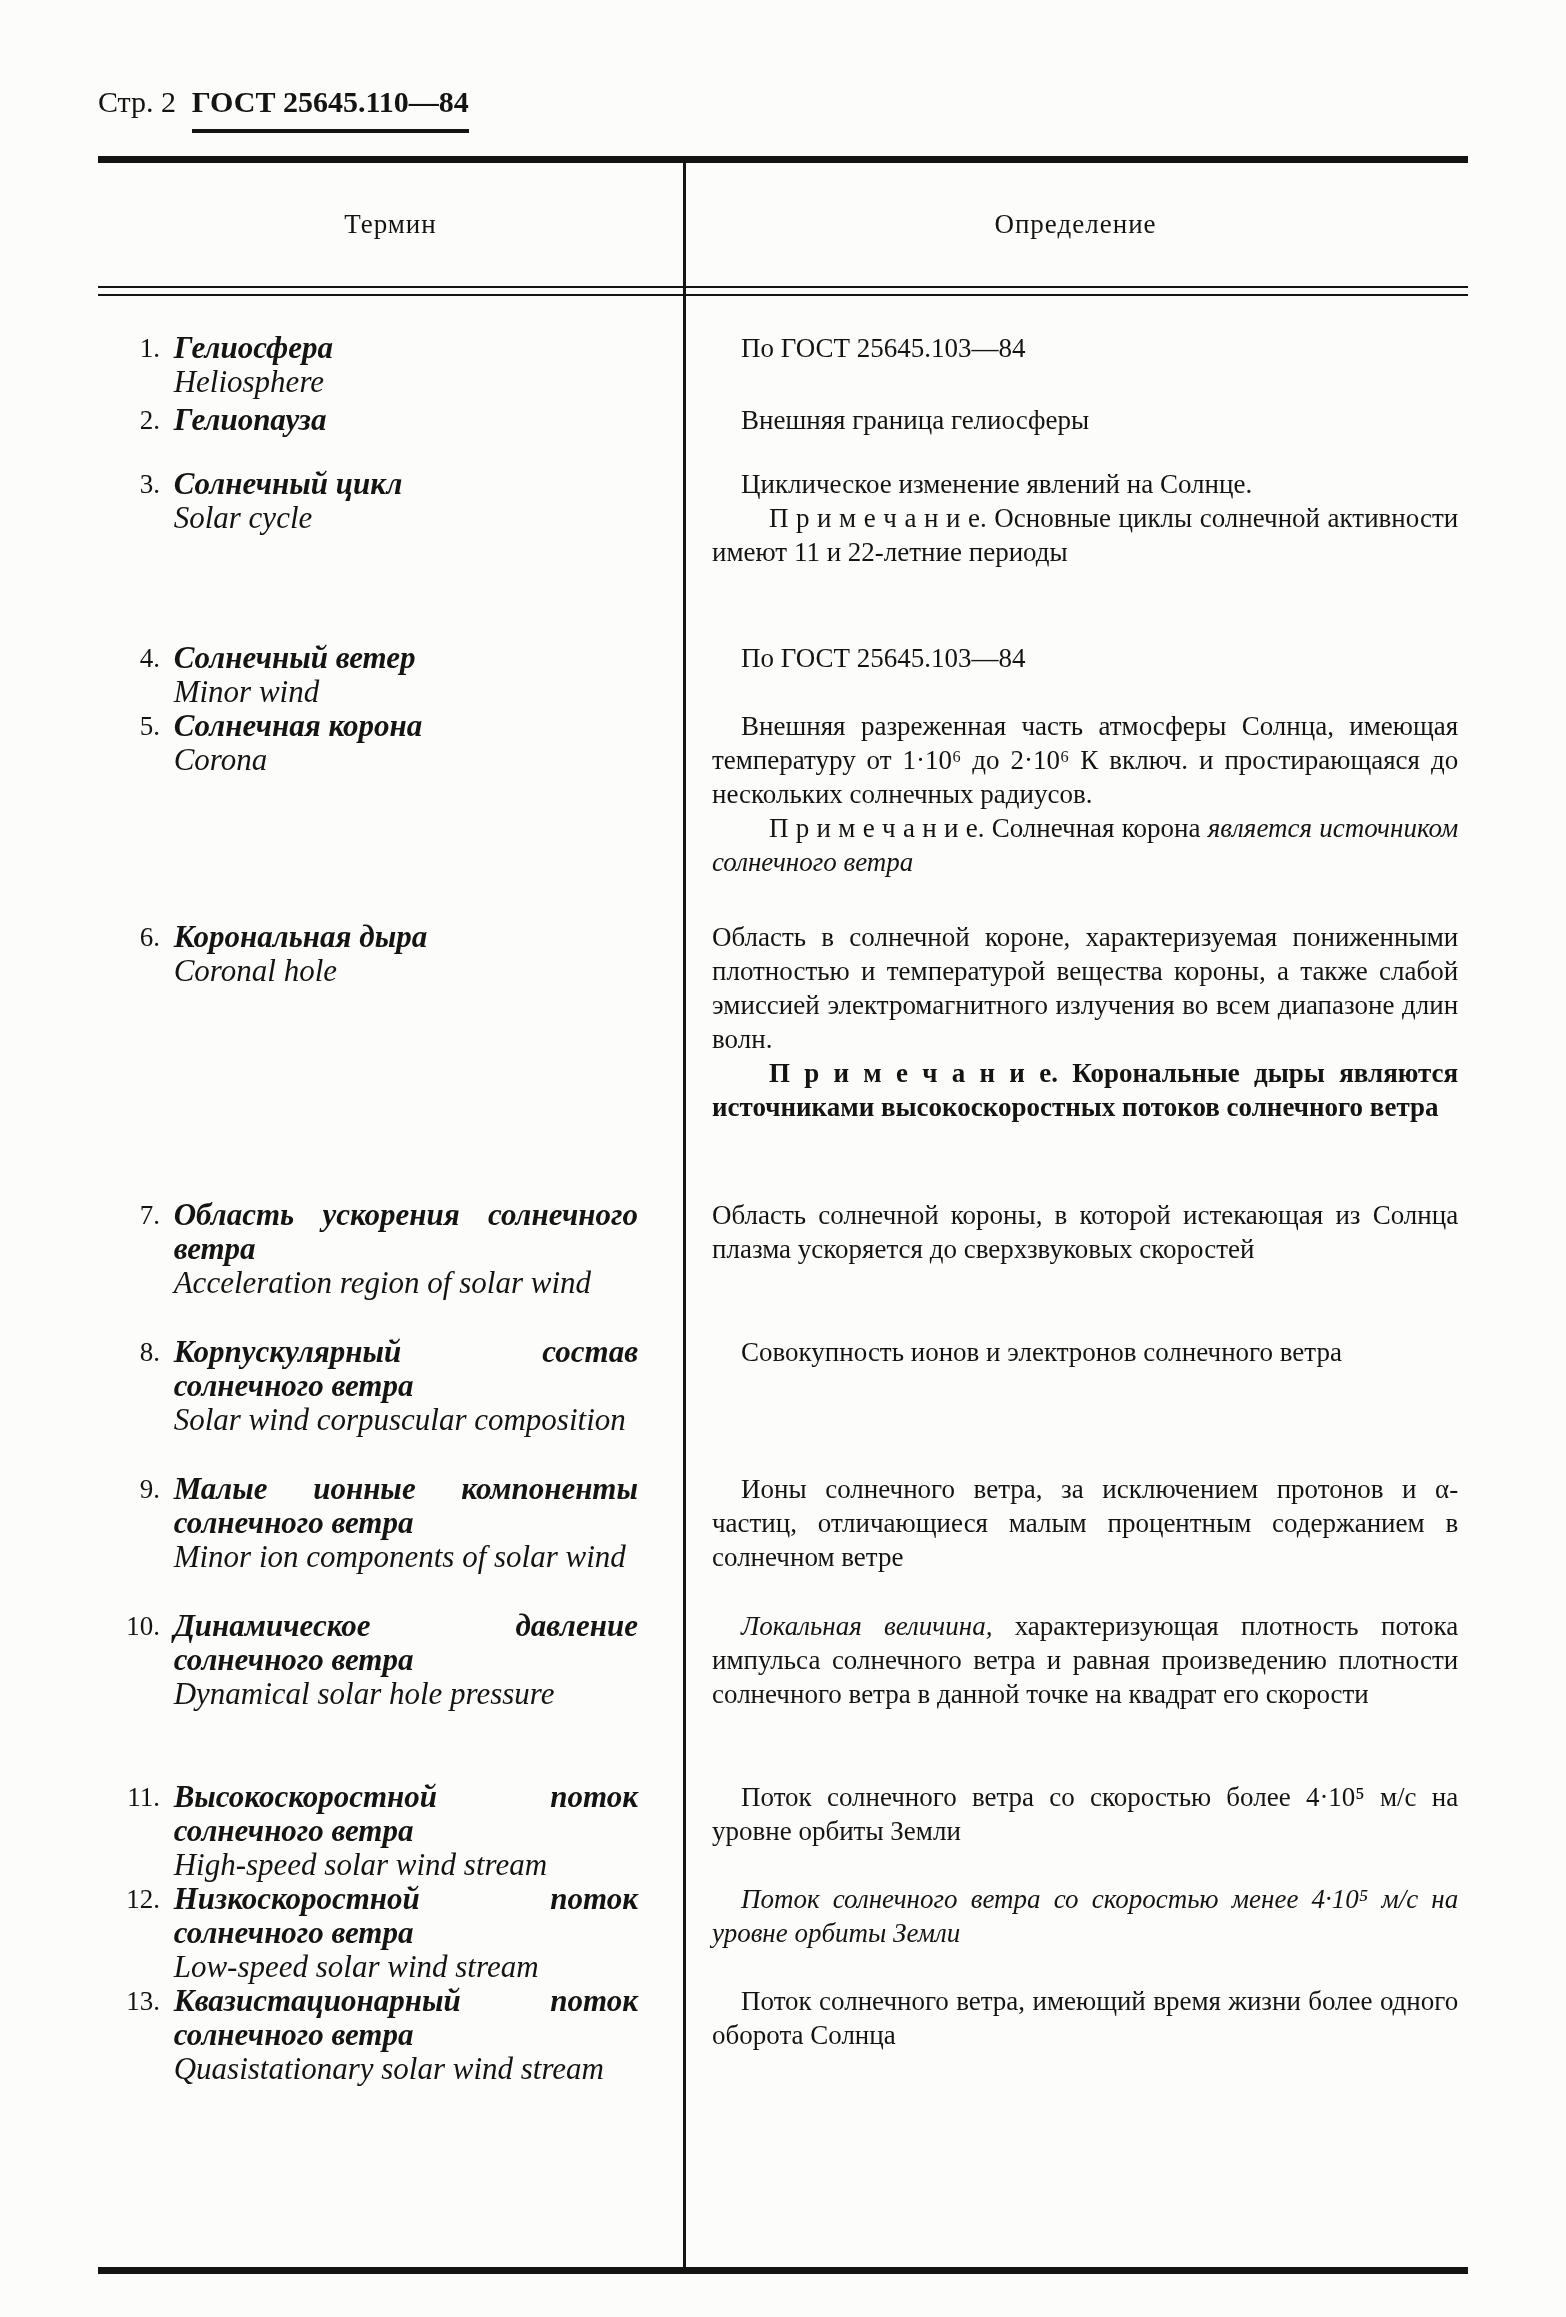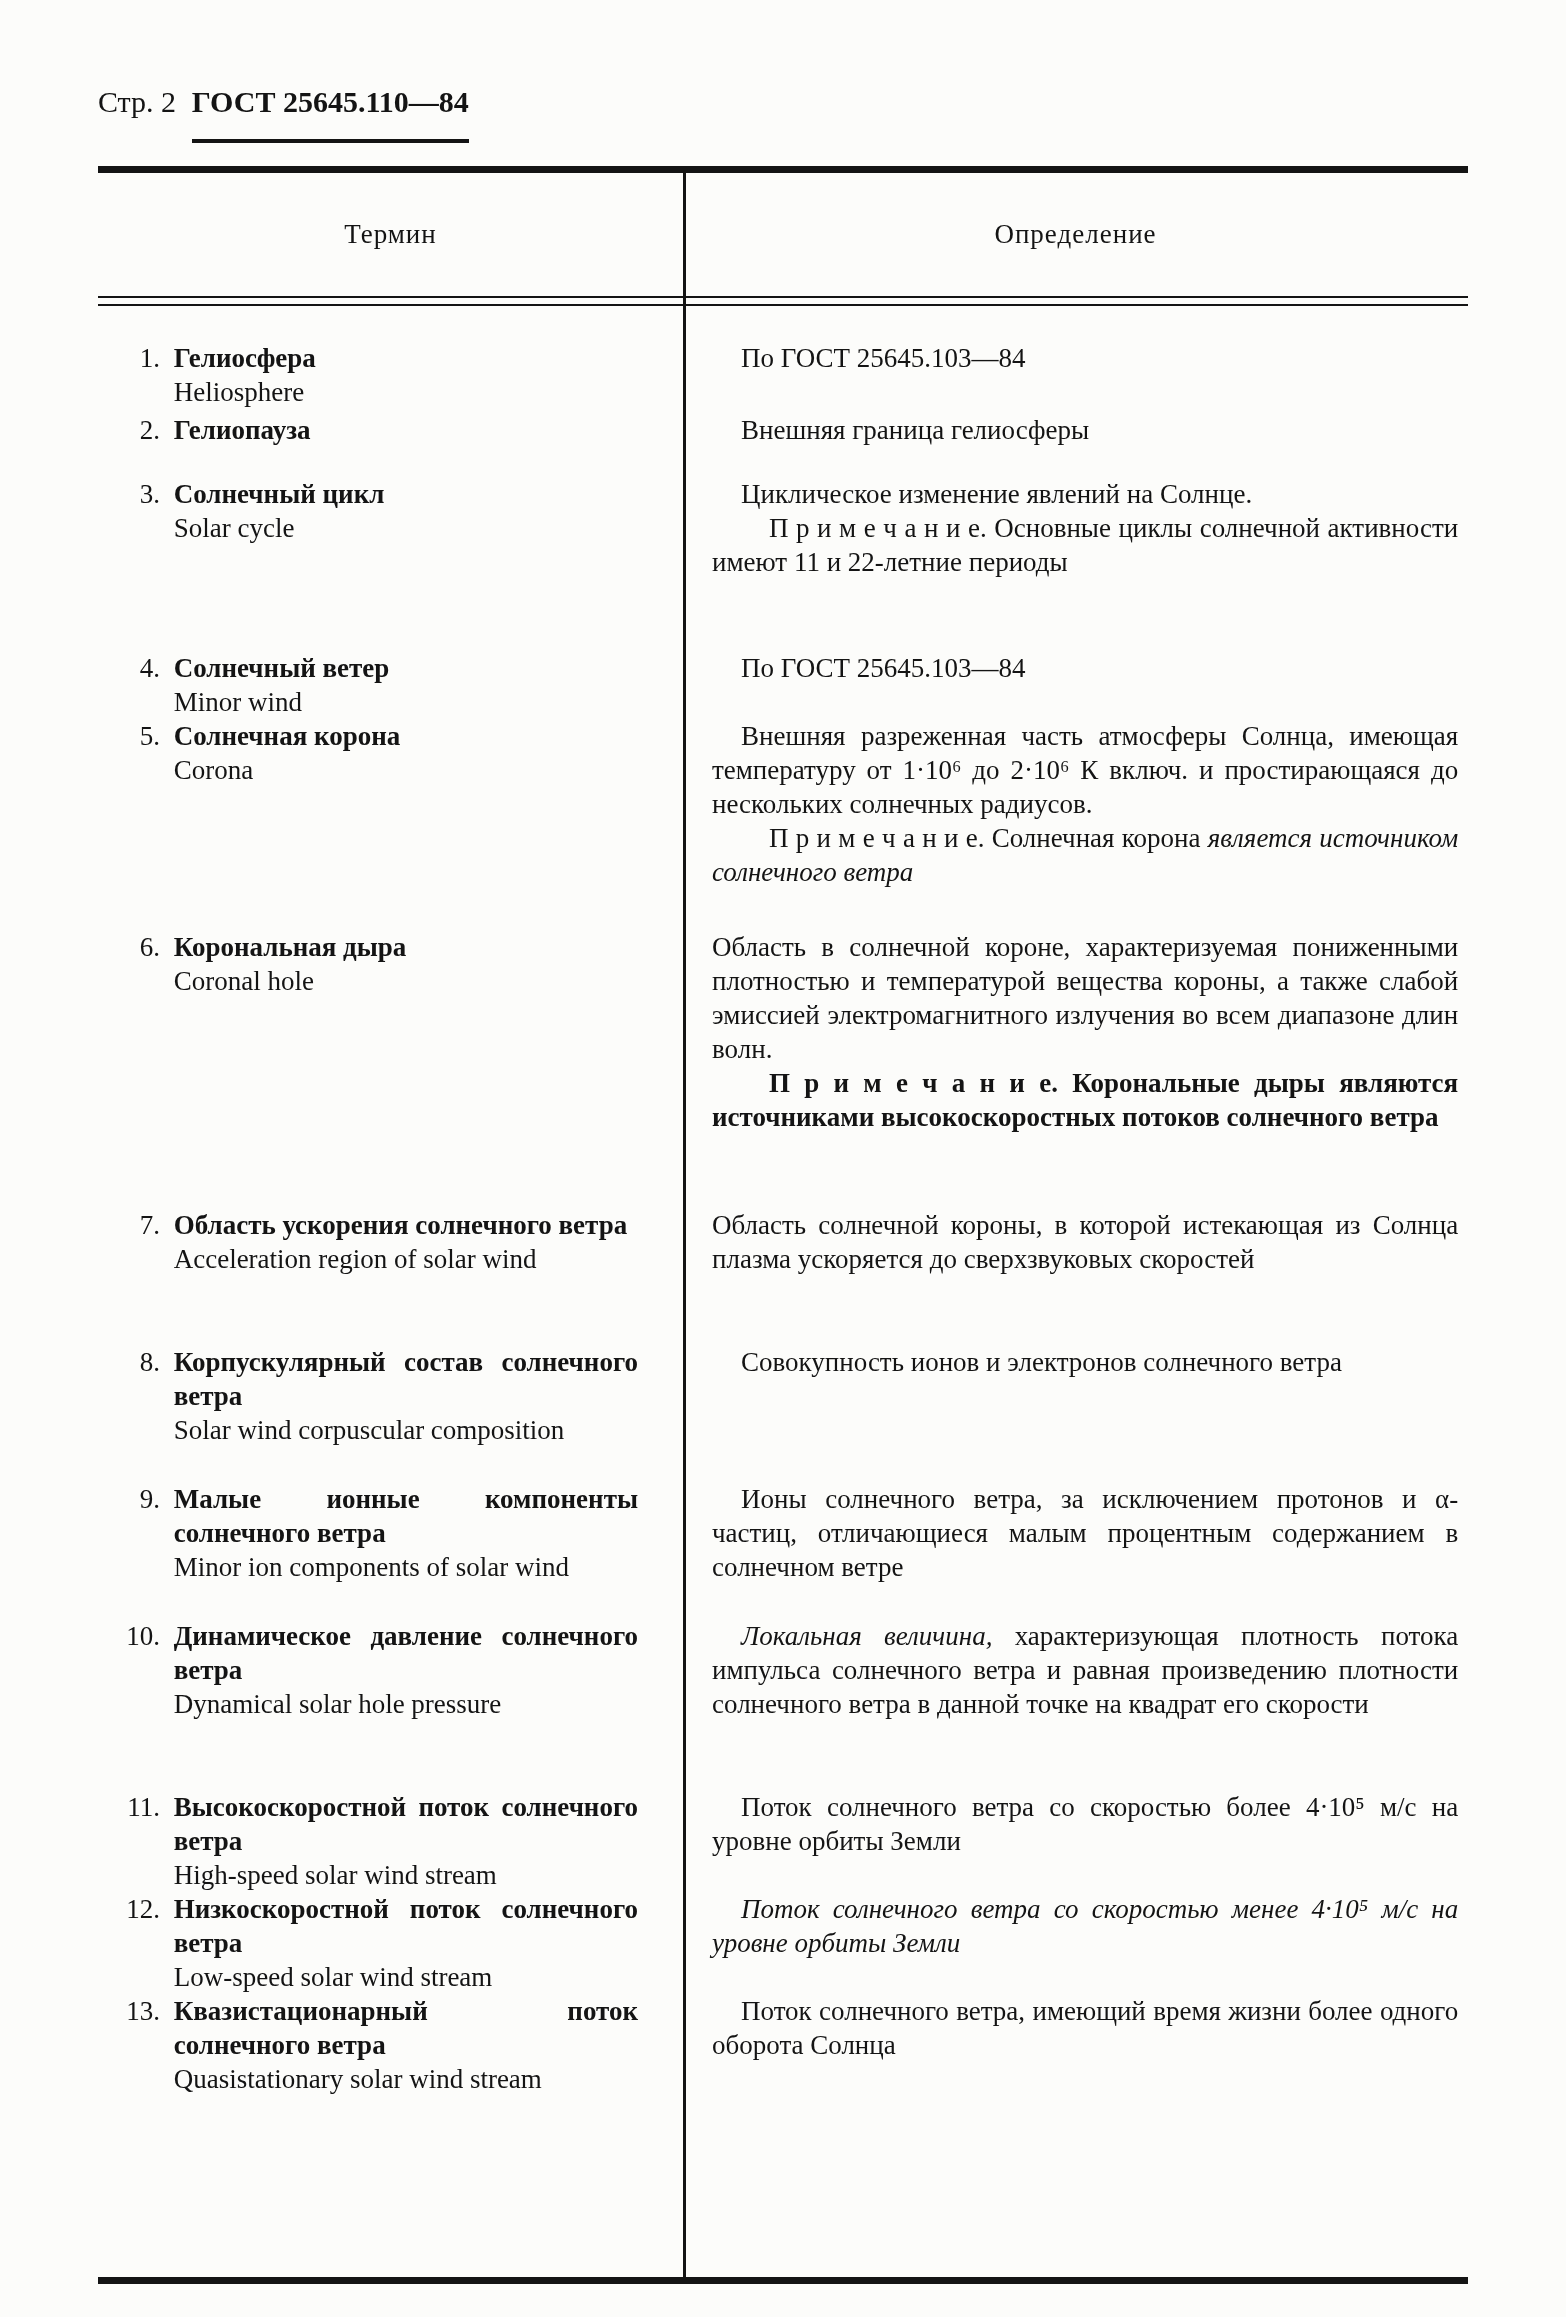--- a/index.html
+++ b/index.html
@@ -13,42 +13,42 @@
     padding:82px 98px 0 98px;
     overflow:hidden;
     font-family:"Liberation Serif","DejaVu Serif",serif;
   }
   .page-header{font-size:30px;line-height:39px;margin-bottom:23.4px;}
   .page-label{margin-right:15.6px;}
   .doc-number{
     font-weight:700;
     display:inline-block;
     border-bottom:4.9px solid #141414;
-    padding-bottom:18px;
+    padding-bottom:8px;
   }
   .rule-thick{height:6.8px;background:#141414;}
   .terms-table{position:relative;}
   .col-divider{
     position:absolute;left:585px;top:0;bottom:0;width:2.9px;background:#141414;
   }
   .thead{
     display:grid;grid-template-columns:585px 1fr;
     height:123px;align-items:center;
   }
   .th{text-align:center;font-size:27px;letter-spacing:1px;}
   .double-rule{
     height:5.9px;border-top:2.9px solid #141414;border-bottom:2.9px solid #141414;
   }
   .tbody{padding-top:35px;}
   .row{display:grid;grid-template-columns:62px 523px 1fr;}
   .num{
     text-align:right;font-size:27px;line-height:34px;padding-top:0;
   }
   .term{padding-left:13.7px;padding-right:45px;}
-  .term p{margin:0;font-size:27px;line-height:34px;text-align:justify;}
+  .term p{margin:0;font-size:31px;line-height:34px;text-align:justify;font-style:italic;}
   .term-ru{font-weight:700;}
   .def{padding-left:29px;padding-right:9.8px;}
   .def p{
     margin:0;font-size:27px;line-height:34px;
     text-align:justify;text-indent:29px;
   }
   .def p.flush{text-indent:0;}
   .def p.note{text-indent:57px;}
   .def p.bold{font-weight:700;}
   .def p.italic-p{font-style:italic;}

